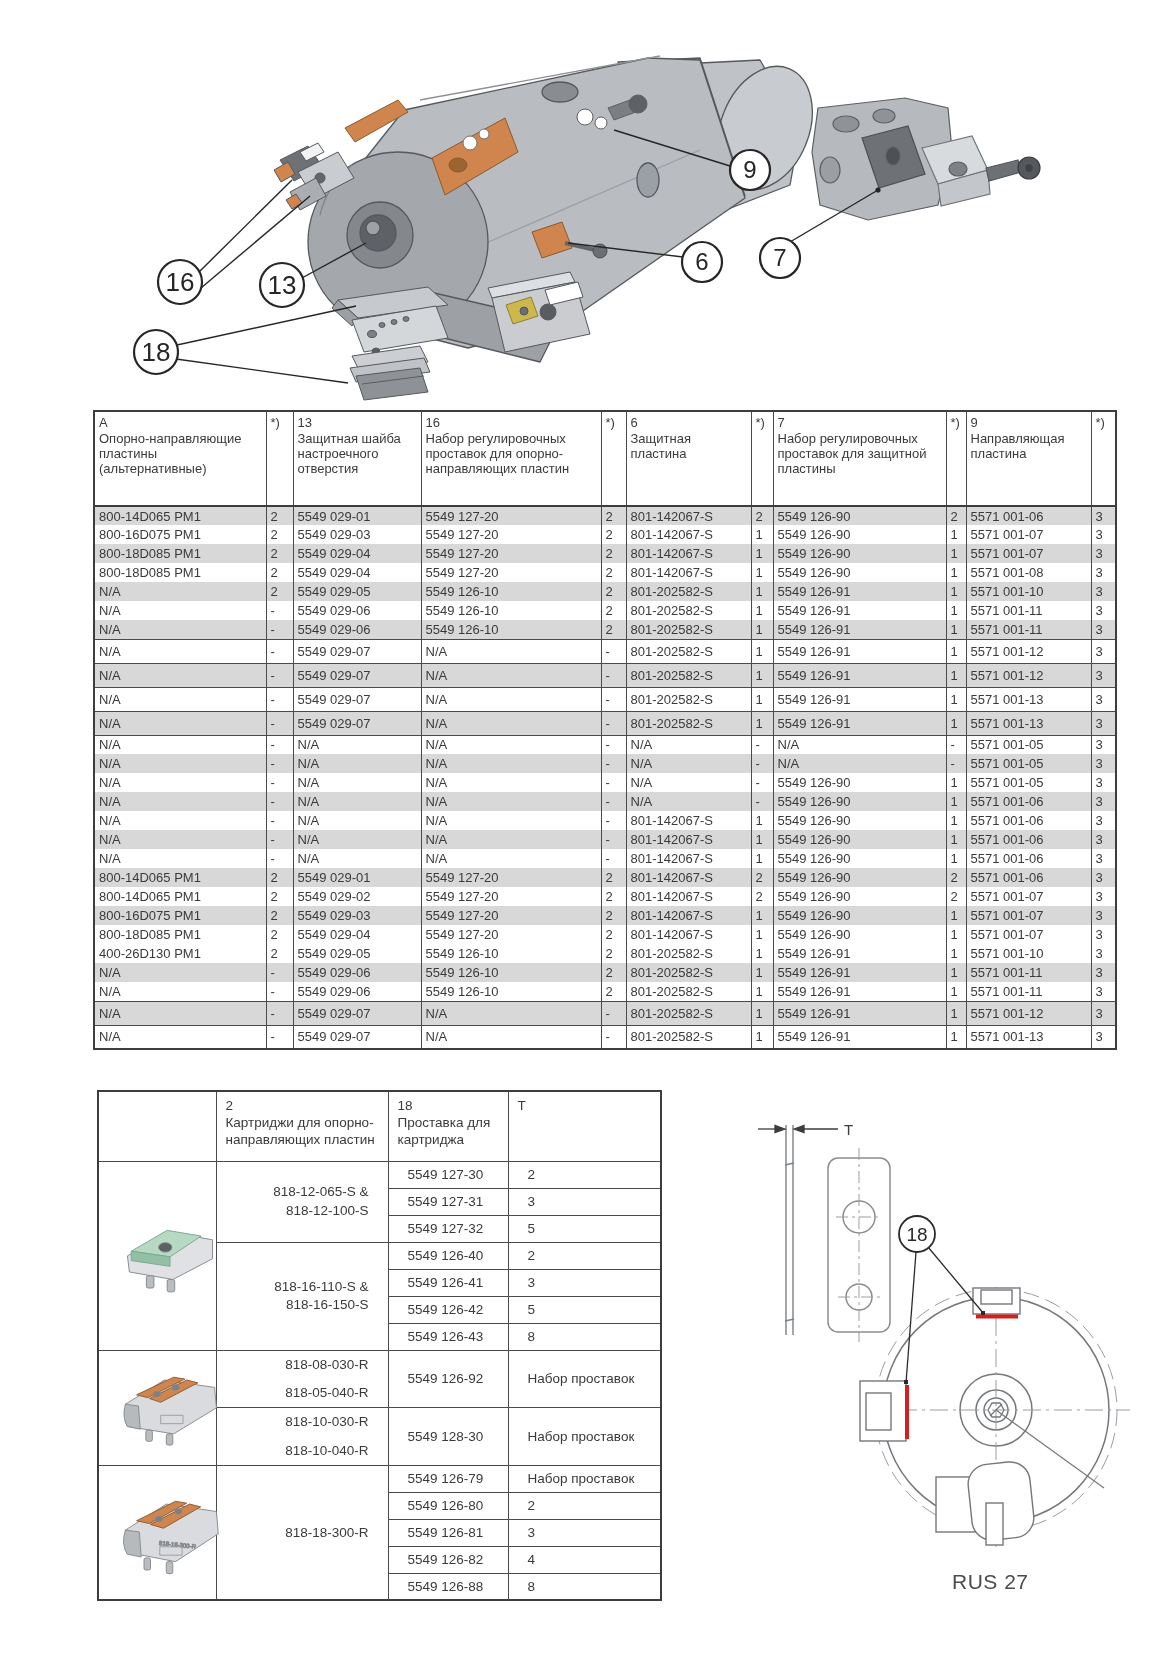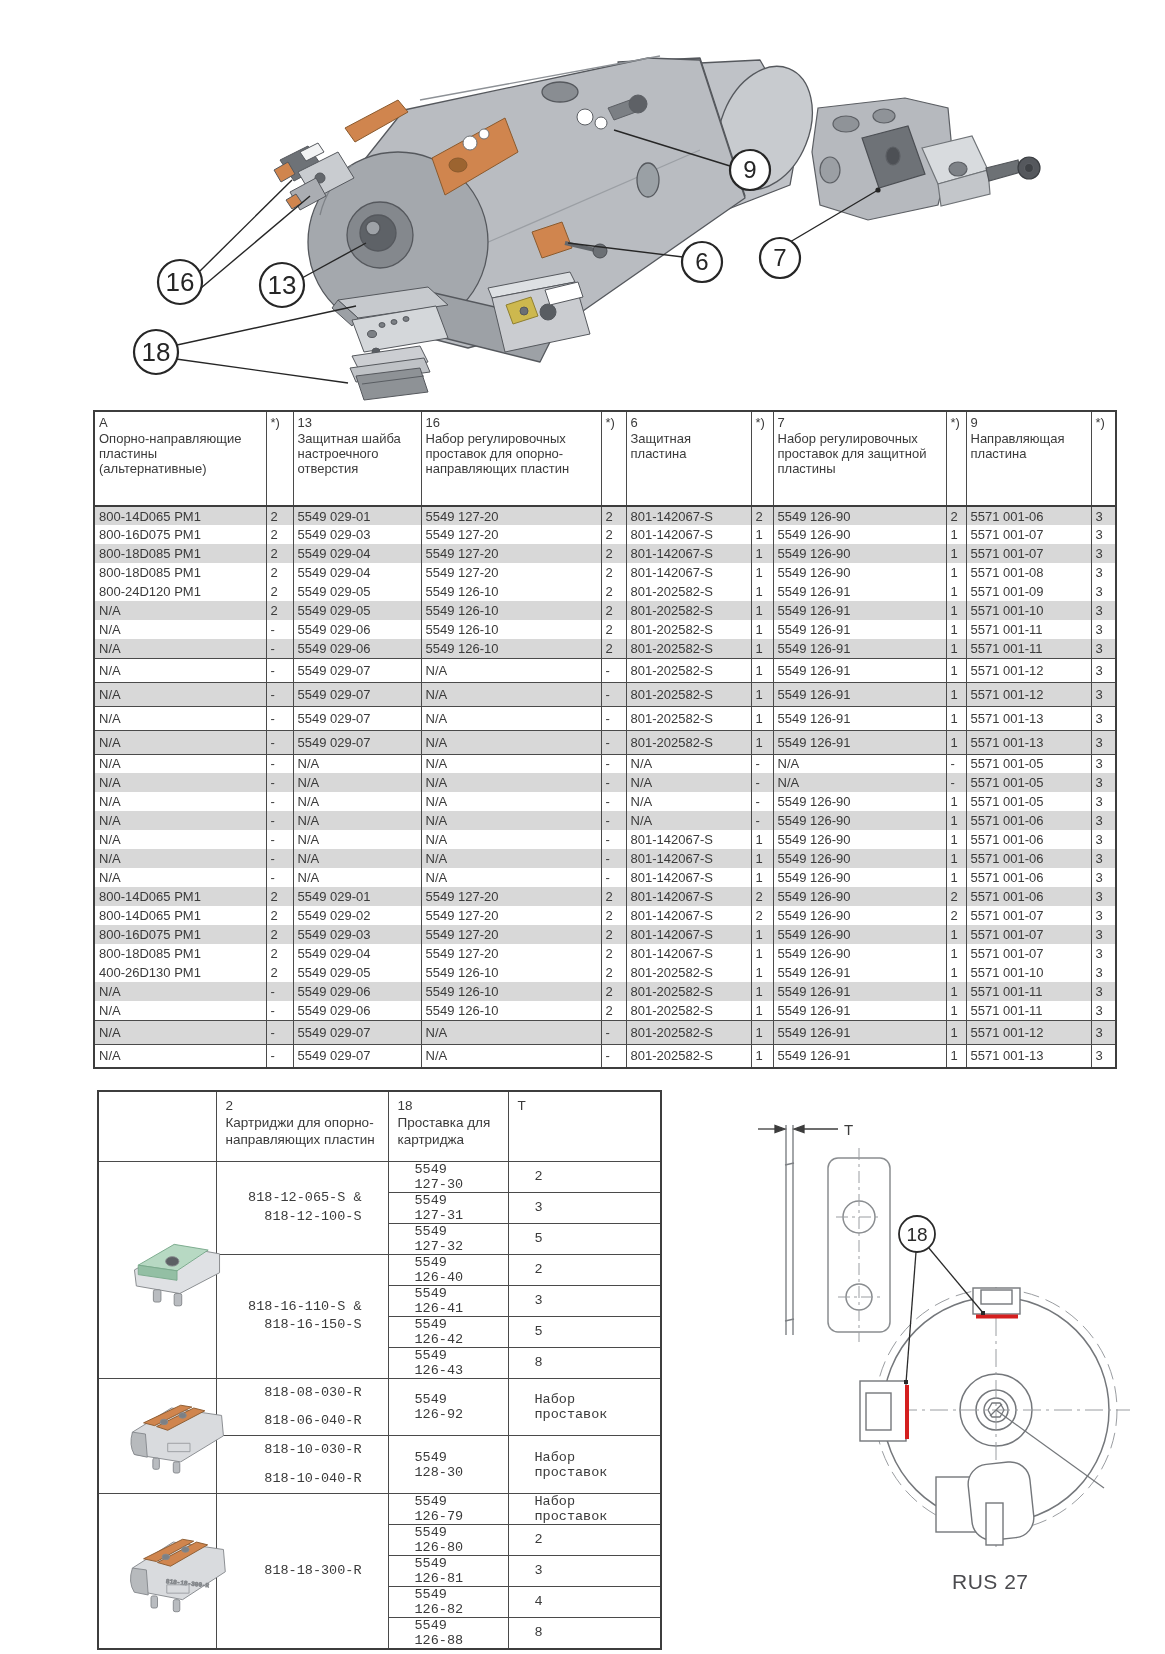--- a/index.html
+++ b/index.html
@@ -14,21 +14,21 @@
   #main-table th .hlab { line-height:1.18; }
   #main-table td { border-left:1px solid #4a4a4a; padding:0 4px; height:19px; white-space:nowrap; overflow:hidden; }
   #main-table tr.shade { background:#d8d8d8; }
   #main-table tr.tall td { height:24px; }
   #main-table tr.edge td { border-bottom:1px solid #4a4a4a; }
 
   
   #cart-table { position:absolute; left:97px; top:1090px; width:563px; border-collapse:collapse; table-layout:fixed; font-size:13.5px; border:2px solid #3d3d3d; }
   #cart-table th, #cart-table td { border:1px solid #4a4a4a; }
   #cart-table th { vertical-align:top; text-align:left; font-weight:normal; padding:6px 9px; height:70px; line-height:1.25; }
-  #cart-table td { padding:0 26px;font-family:Liberation Mono, monospace; }
+  #cart-table td { padding:0 19px; }
   #cart-table tr.h27 td { height:27px; }
   #cart-table tr.h53 td { height:53px; }
   .imgcell { text-align:center; vertical-align:middle; }
   .cartcell { vertical-align:middle; line-height:1.35;text-align:right; }
   .cartcell.wide { line-height:2.1; }
 
   
   #top-fig { position:absolute; left:0; top:0; }
   #side-fig { position:absolute; left:700px; top:1065px; }
   #footer { position:absolute; left:952px; top:1570px; font-size:21px; color:#4b4b4f; letter-spacing:.5px; }
@@ -280,33 +280,20 @@
           <td>5549 029-04</td>
           <td>5549 127-20</td>
           <td>2</td>
           <td>801-142067-S</td>
           <td>1</td>
           <td>5549 126-90</td>
           <td>1</td>
           <td>5571 001-08</td>
           <td>3</td>
         </tr>
-        <tr class="">
-          <td>800-24D120 PM1</td>
-          <td>2</td>
-          <td>5549 029-05</td>
-          <td>5549 126-10</td>
-          <td>2</td>
-          <td>801-202582-S</td>
-          <td>1</td>
-          <td>5549 126-91</td>
-          <td>1</td>
-          <td>5571 001-09</td>
-          <td>3</td>
-        </tr>
         <tr class="shade">
           <td>N/A</td>
           <td>2</td>
           <td>5549 029-05</td>
           <td>5549 126-10</td>
           <td>2</td>
           <td>801-202582-S</td>
           <td>1</td>
           <td>5549 126-91</td>
           <td>1</td>
@@ -683,21 +670,21 @@
               <ellipse cx="42" cy="31" rx="4" ry="3" fill="#7c8085"></ellipse>
               <ellipse cx="62" cy="24" rx="4" ry="3" fill="#7c8085"></ellipse>
               <rect x="46" y="54" width="24" height="9" fill="none" stroke="#9a9da1"></rect>
               <rect x="30" y="70" width="7" height="12" rx="2" fill="#b9bcc0"></rect>
               <rect x="52" y="74" width="7" height="12" rx="2" fill="#b9bcc0"></rect>
             </g>
           </svg>
         </td>
         <td class="cartcell wide">
           <span>818-08-030-R</span><br>
-          <span>818-06-040-R</span>
+          <span>818-05-040-R</span>
         </td>
         <td>5549 126-92</td>
         <td>Набор проставок</td>
       </tr>
       <tr class="h53">
         <td class="cartcell wide">
           <span>818-10-030-R</span><br>
           <span>818-10-040-R</span>
         </td>
         <td>5549 128-30</td>

